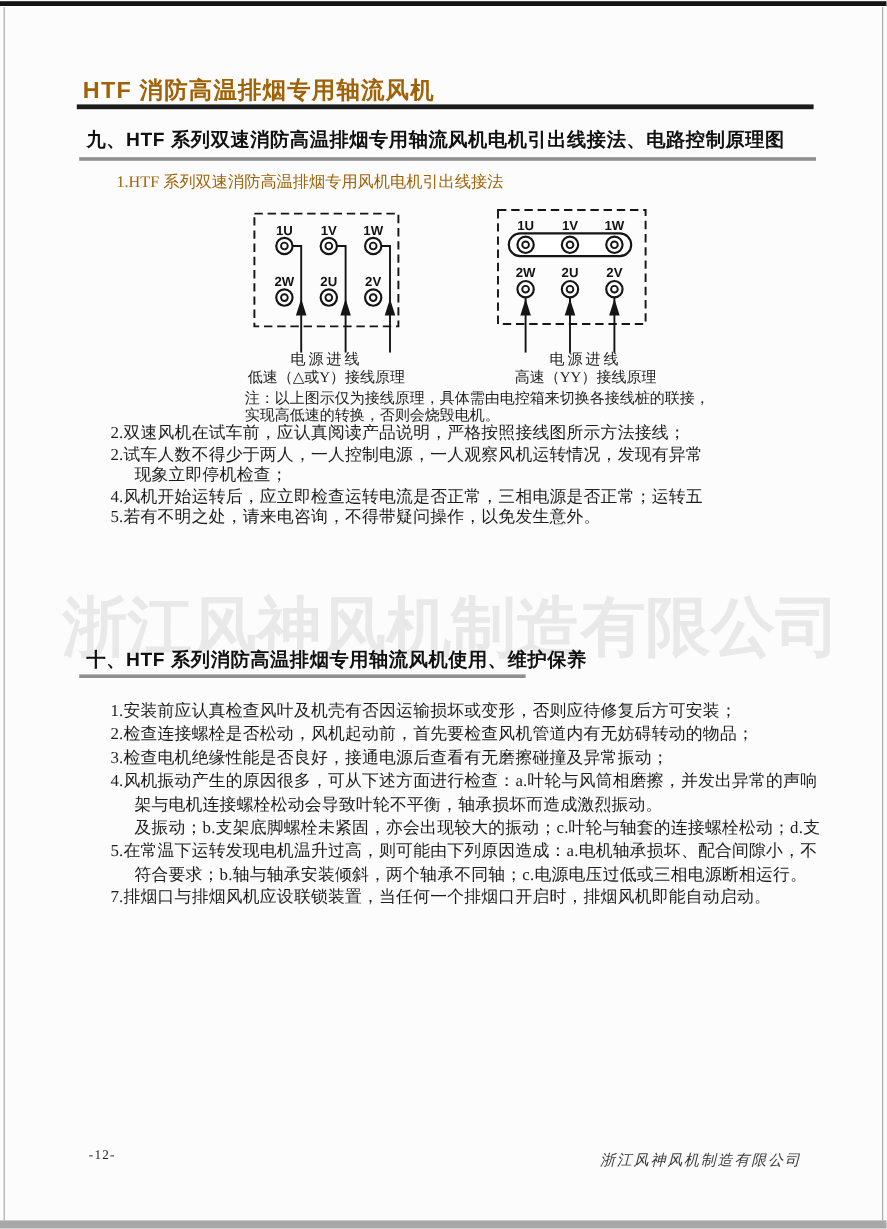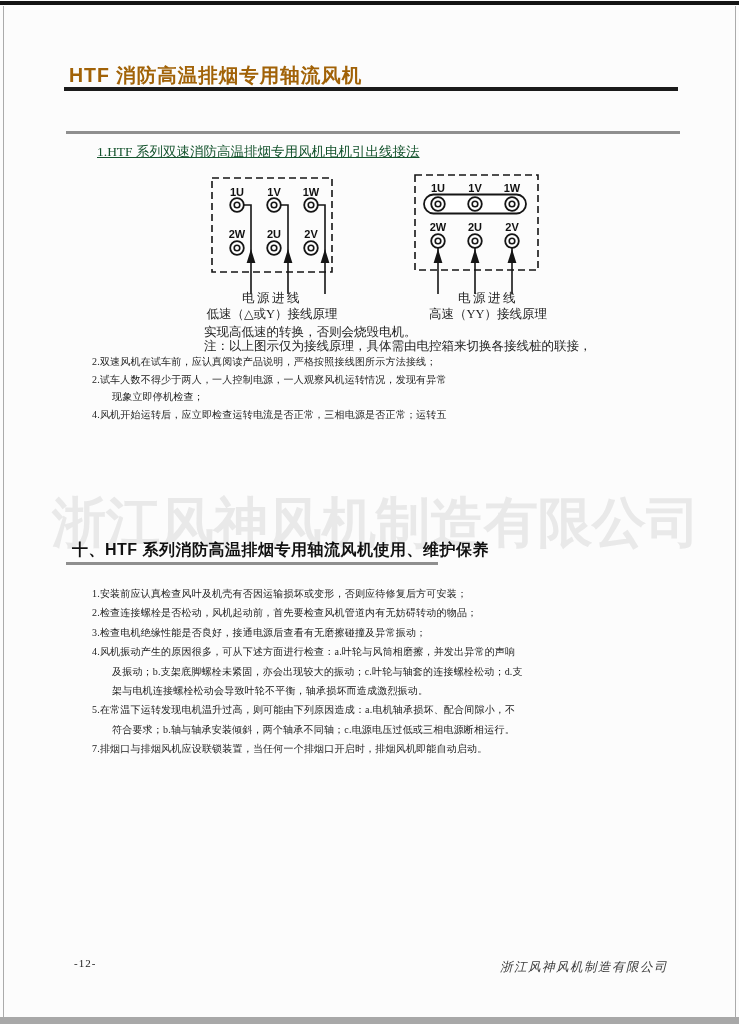--- a/index.html
+++ b/index.html
@@ -23,40 +23,40 @@
 
   .sec-title{
     font-family:"Liberation Sans","DejaVu Sans",sans-serif;font-weight:bold;
     font-size:16px;letter-spacing:0.5px;color:#111;white-space:nowrap;
   }
   .sec9-title{left:72px;top:107px;}
   .sec9-underline{left:66px;top:131px;width:614px;height:3px;background:#8f8f8f;}
   .sec10-title{left:72px;top:540px;}
   .sec10-underline{left:66px;top:562px;width:372px;height:3px;background:#8f8f8f;}
 
-  .subitem{left:97px;top:143px;font-size:13.5px;white-space:nowrap;color:#14532d;text-decoration:underline;}
+  .subitem{left:97px;top:143px;font-size:13.5px;white-space:nowrap;color:#a16207;}
 
   .diag{position:absolute;}
   .dashbox{fill:none;stroke:#151515;stroke-width:1.6;stroke-dasharray:7 4;}
   .busbar{fill:#fff;stroke:#151515;stroke-width:1.8;}
   .wire{fill:none;stroke:#151515;stroke-width:1.6;}
   .arrow{fill:#151515;stroke:none;}
   .c-out{fill:#fff;stroke:#151515;stroke-width:1.8;}
   .c-in{fill:#fff;stroke:#151515;stroke-width:1.6;}
   .tlabel{
     font-family:"Liberation Sans","DejaVu Sans",sans-serif;
     font-size:11px;font-weight:bold;fill:#111;text-anchor:middle;
   }
 
   .cap{width:160px;text-align:center;font-size:12.5px;line-height:15px;color:#222;white-space:nowrap;}
-  .cap1{letter-spacing:2.5px;font-family:Liberation Mono, monospace;}
+  .cap1{letter-spacing:2.5px;}
 
   .note{left:204px;top:326px;font-size:12.5px;line-height:13.8px;color:#222;white-space:nowrap;}
 
-  .body-block{font-size:10px;color:#1c1c1c;white-space:nowrap;letter-spacing:0.2px;}
+  .body-block{font-size:14px;color:#1c1c1c;white-space:nowrap;letter-spacing:0.2px;}
   .s9-block{left:92px;top:353px;line-height:17.6px;}
   .s10-block{left:92px;top:584px;line-height:19.4px;}
   .cont{padding-left:20px;}
 
   .watermark{
     left:52px;top:487px;font-family:"Liberation Sans","DejaVu Sans",sans-serif;
     font-size:54px;font-weight:600;color:#e9e9e9;letter-spacing:0px;white-space:nowrap;
     user-select:none;
   }
 
@@ -70,20 +70,21 @@
 
   <div class="abs top-rule"></div>
   <div class="abs edge l"></div>
   <div class="abs edge r"></div>
 
   <div class="abs watermark">浙江风神风机制造有限公司</div>
 
   <div class="abs header-title">HTF 消防高温排烟专用轴流风机</div>
   <div class="abs header-rule"></div>
 
+  <div class="abs sec-title sec9-title">九、HTF 系列双速消防高温排烟专用轴流风机电机引出线接法、电路控制原理图</div>
   <div class="abs sec9-underline"></div>
 
   <div class="abs subitem">1.HTF 系列双速消防高温排烟专用风机电机引出线接法</div>
 
   <svg class="diag" style="left:200px;top:172px" width="150" height="122" viewBox="0 0 150 122">
     <rect class="dashbox" x="12" y="6" width="120" height="94"></rect>
     <path class="wire" d="M43.8,33 L51,33 L51,122"></path>
     <path class="wire" d="M80.8,33 L88,33 L88,122"></path>
     <path class="wire" d="M117.8,33 L125,33 L125,122"></path>
     <polygon class="arrow" points="51,77 46.6,91 55.4,91"></polygon>
@@ -142,41 +143,42 @@
     <div class="cap1">电源进线</div>
     <div>低速（△或Y）接线原理</div>
   </div>
 
   <div class="abs cap" style="left:408px;top:292px">
     <div class="cap1">电源进线</div>
     <div>高速（YY）接线原理</div>
   </div>
 
   <div class="abs note">
+    <div>注：以上图示仅为接线原理，具体需由电控箱来切换各接线桩的联接，</div>
     <div>实现高低速的转换，否则会烧毁电机。</div>
-    <div>注：以上图示仅为接线原理，具体需由电控箱来切换各接线桩的联接，</div>
   </div>
 
   <div class="abs body-block s9-block">
     <div>2.双速风机在试车前，应认真阅读产品说明，严格按照接线图所示方法接线；</div>
     <div>2.试车人数不得少于两人，一人控制电源，一人观察风机运转情况，发现有异常</div>
     <div class="cont">现象立即停机检查；</div>
     <div>4.风机开始运转后，应立即检查运转电流是否正常，三相电源是否正常；运转五</div>
+    <div>5.若有不明之处，请来电咨询，不得带疑问操作，以免发生意外。</div>
   </div>
 
   <div class="abs sec-title sec10-title">十、HTF 系列消防高温排烟专用轴流风机使用、维护保养</div>
   <div class="abs sec10-underline"></div>
 
   <div class="abs body-block s10-block">
     <div>1.安装前应认真检查风叶及机壳有否因运输损坏或变形，否则应待修复后方可安装；</div>
     <div>2.检查连接螺栓是否松动，风机起动前，首先要检查风机管道内有无妨碍转动的物品；</div>
     <div>3.检查电机绝缘性能是否良好，接通电源后查看有无磨擦碰撞及异常振动；</div>
     <div>4.风机振动产生的原因很多，可从下述方面进行检查：a.叶轮与风筒相磨擦，并发出异常的声响</div>
+    <div class="cont">架与电机连接螺栓松动会导致叶轮不平衡，轴承损坏而造成激烈振动。</div>
     <div class="cont">及振动；b.支架底脚螺栓未紧固，亦会出现较大的振动；c.叶轮与轴套的连接螺栓松动；d.支</div>
-    <div class="cont">架与电机连接螺栓松动会导致叶轮不平衡，轴承损坏而造成激烈振动。</div>
     <div>5.在常温下运转发现电机温升过高，则可能由下列原因造成：a.电机轴承损坏、配合间隙小，不</div>
     <div class="cont">符合要求；b.轴与轴承安装倾斜，两个轴承不同轴；c.电源电压过低或三相电源断相运行。</div>
     <div>7.排烟口与排烟风机应设联锁装置，当任何一个排烟口开启时，排烟风机即能自动启动。</div>
   </div>
 
   <div class="abs footer-num">-12-</div>
   <div class="abs footer-co">浙江风神风机制造有限公司</div>
 
   <div class="abs bottom-band"></div>
 

